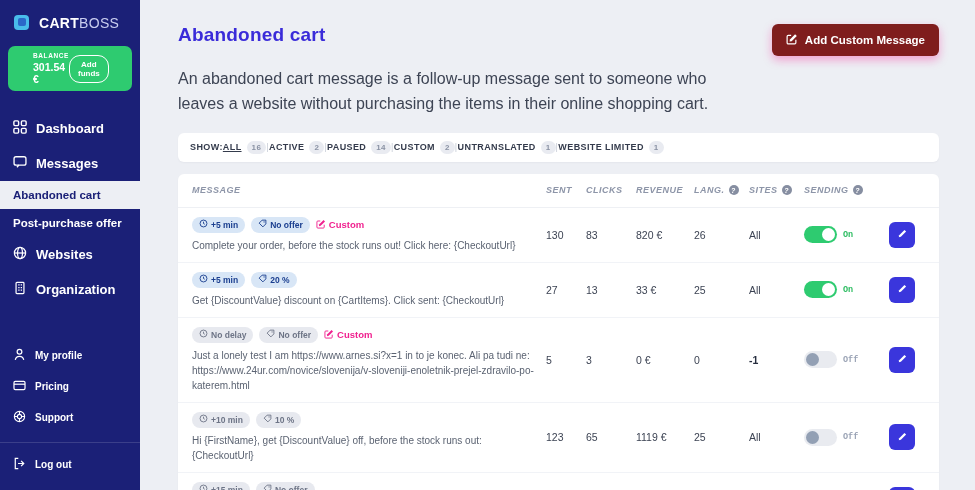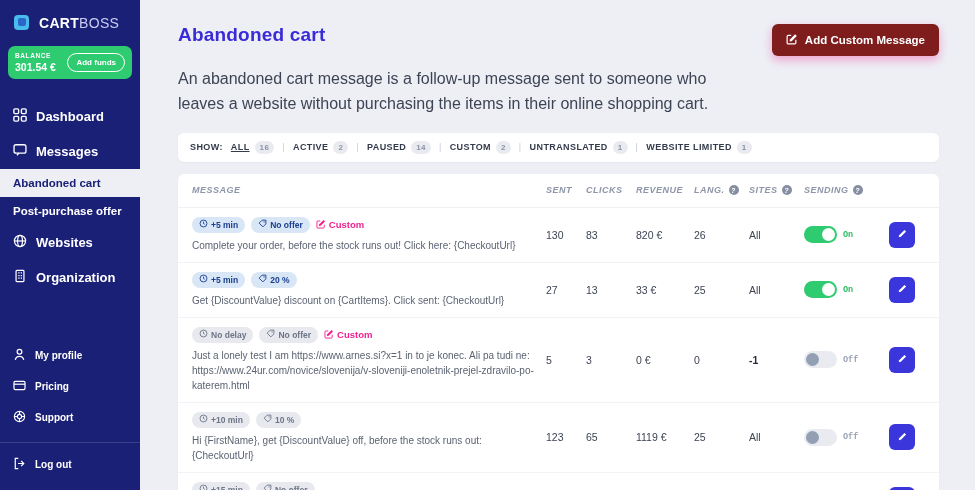--- a/index.html
+++ b/index.html
@@ -4,41 +4,41 @@
 <style>
   * { margin:0; padding:0; box-sizing:border-box; }
   html,body { width:975px; height:490px; overflow:hidden; }
   body { font-family:"Liberation Sans","DejaVu Sans",sans-serif; background:#edeff4; position:relative; }
 
   
   .sidebar { position:absolute; left:0; top:0; width:140px; height:490px; background:#1b2077; color:#fff; display:flex; flex-direction:column; }
   .logo { display:flex; align-items:center; gap:6px; padding:11px 13px 9px; cursor:pointer; }
   .logo-text { font-size:14px; letter-spacing:.3px; color:#fff; font-weight:bold; }
   .logo-text .lite { font-weight:normal; color:#c9cdef; }
-  .balance { margin:2px 8px 0; background:#2ecb70; border-radius:7px; padding:6px 7px; display:flex; align-items:center; justify-content:space-between; }
+  .balance { margin:2px 8px 0; background:#2ecb70; border-radius:7px; padding:6px 25px; display:flex; align-items:center; justify-content:space-between; }
   .bal-label { font-size:6.5px; font-weight:bold; letter-spacing:.6px; }
   .bal-amount { font-size:10.5px; font-weight:bold; margin-top:2px; }
   .add-funds { background:transparent; border:1.5px solid #fff; color:#fff; font-family:inherit; font-size:8px; font-weight:bold; border-radius:11px; padding:4px 8px; cursor:pointer; }
   .nav { margin-top:20px; }
   .nav-item { display:flex; align-items:center; gap:9px; padding:9px 13px; font-size:13px; font-weight:bold; cursor:pointer; }
   .nav-item svg, .nav-bottom svg { flex:0 0 auto; }
   .sub-item { padding:8px 13px; font-size:11.5px; font-weight:bold; cursor:pointer; }
   .sub-item.active { background:#edeff4; color:#1b2077; }
   .nav-bottom { margin-top:auto; padding-bottom:10px; }
   .nav-bottom .nav-item { font-size:10px; padding:8px 13px; }
   .sb-divider { border-top:1px solid rgba(255,255,255,.14); margin:9px 0 6px; }
 
   
   .main { position:absolute; left:140px; top:0; right:0; bottom:0; padding:24px 36px 0 38px; }
   .head-row { display:flex; justify-content:space-between; align-items:flex-start; }
   .page-title { color:#3a2bd9; font-size:19px; font-weight:bold; letter-spacing:.2px; }
   .add-custom { background:#7f1d1d; color:#fff; border:none; font-family:inherit; font-size:11.5px; font-weight:bold; border-radius:6px; padding:9px 14px; display:flex; align-items:center; gap:7px; cursor:pointer; box-shadow:0 4px 10px rgba(243,18,141,.35); }
   .page-desc { margin-top:11px; max-width:575px; font-size:16px; line-height:1.55; color:#3d4454; }
 
-  .filter-card { margin-top:16px; background:#fff; border-radius:6px; padding:8px 12px; display:flex; align-items:center; gap:8px; font-size:9px; font-weight:bold; color:#343b4c; letter-spacing:.4px; box-shadow:0 1px 2px rgba(20,30,60,.04); }
+  .filter-card { margin-top:16px; background:#fff; border-radius:6px; padding:8px 12px; display:flex; align-items:center; gap:0; font-size:9px; font-weight:bold; color:#343b4c; letter-spacing:.4px; box-shadow:0 1px 2px rgba(20,30,60,.04); }
   .filter-item { display:flex; align-items:center; gap:5px; cursor:pointer; }
   .filter-item .flabel { color:#343b4c; }
   .filter-item.active .flabel { text-decoration:underline; }
   .count-pill { background:#e9ebf1; color:#8a92a4; font-size:8px; font-weight:bold; border-radius:8px; padding:2px 5px; min-width:9px; text-align:center; }
   .fsep { color:#c7ccd6; font-weight:normal; }
 
   .table-card { margin-top:12px; background:#fff; border-radius:6px 6px 0 0; height:330px; box-shadow:0 1px 2px rgba(20,30,60,.04); }
   .tgrid { display:grid; grid-template-columns:1fr 40px 50px 58px 55px 55px 85px 36px; align-items:center; padding:0 14px; }
   .thead { height:34px; border-bottom:1px solid #eef0f4; color:#8d95a8; font-size:9px; font-weight:bold; letter-spacing:.5px;font-style:italic; }
   .th { display:flex; align-items:center; gap:4px; }

